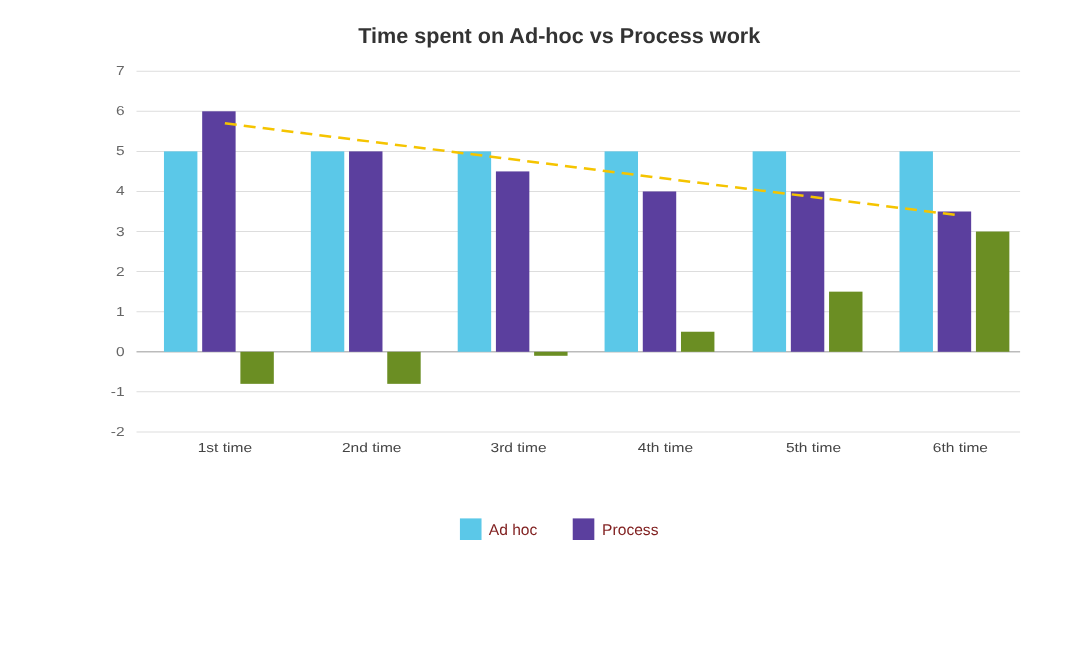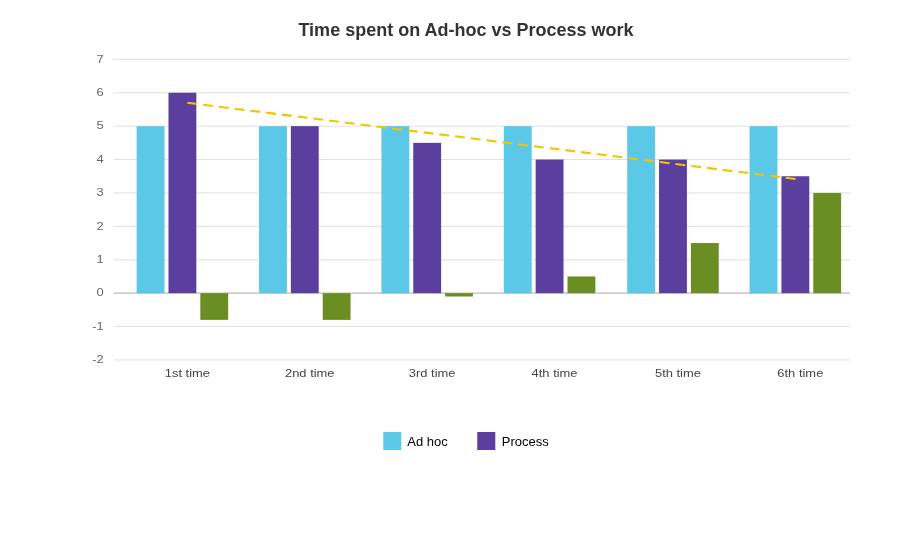--- a/index.html
+++ b/index.html
@@ -34,21 +34,21 @@
     }
     .legend {
       position: absolute;
       bottom: -65px;
       left: 50%;
       transform: translateX(-50%);
       display: flex;
       gap: 30px;
       align-items: center;
       font-size: 13px;
-      color: #000000;
+      color: #7f1d1d;
     }
     .legend-item {
       display: flex;
       align-items: center;
       gap: 6px;
     }
     .legend-box {
       width: 18px;
       height: 18px;
     }

